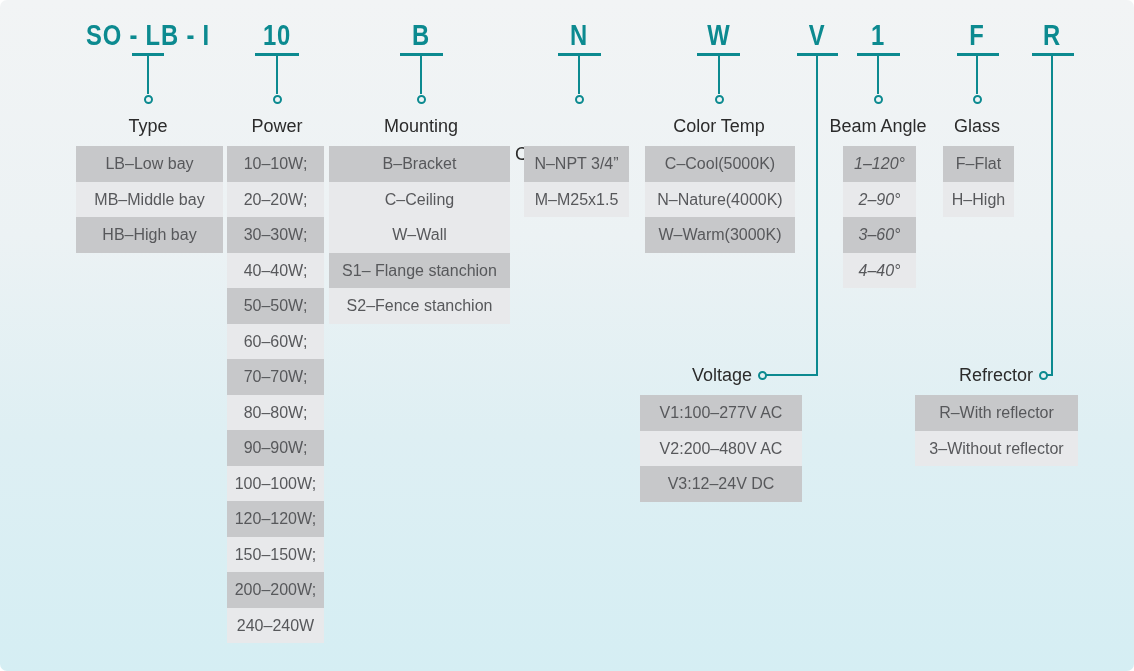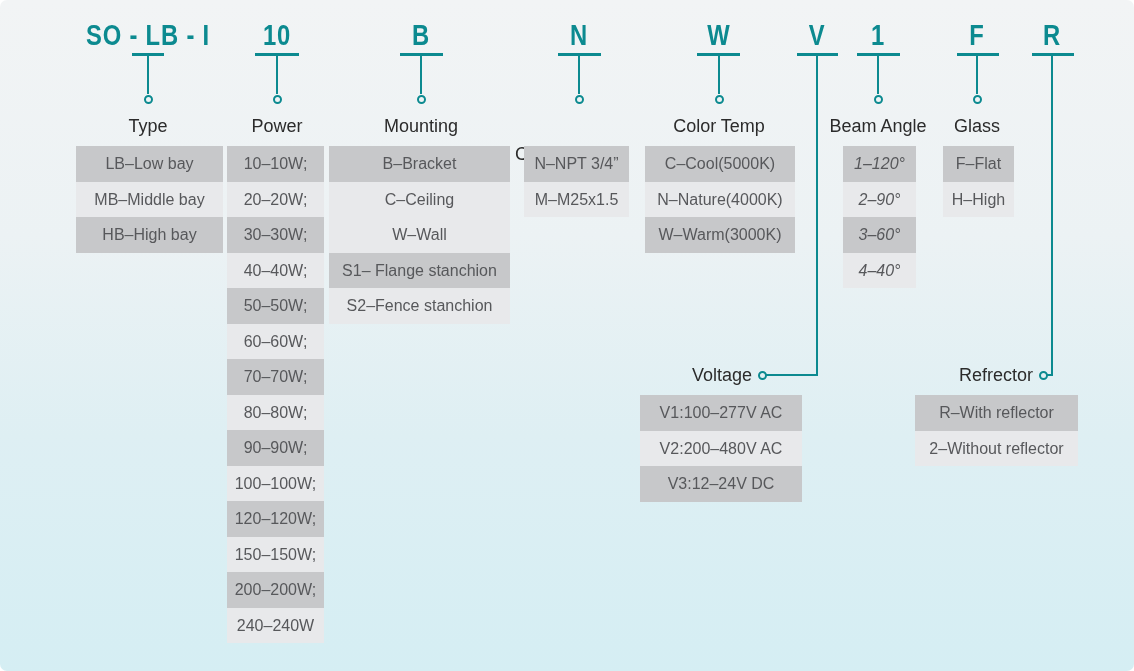--- a/index.html
+++ b/index.html
@@ -150,15 +150,15 @@
       <div class="row dark">V3:12–24V DC</div>
     </div>
     <div class="code" style="left: 1052px;">R</div>
     <div class="bar" style="left: 1032px; width: 42px;"></div>
     <div class="vline" style="left: 1051px; top: 56px; height: 320px;"></div>
     <div class="hline" style="left: 1047px; top: 374px; width: 6px;"></div>
     <div class="ring" style="left: 1039px; top: 371px;"></div>
     <div class="dd-label" style="left: 813px;">Refrector</div>
     <div class="rows" style="left: 915px; top: 395px; width: 163px;">
       <div class="row dark">R–With reflector</div>
-      <div class="row light">2–Without reflector</div>
+      <div class="row light">3–Without reflector</div>
     </div>
   </div>
 
 </body></html>

